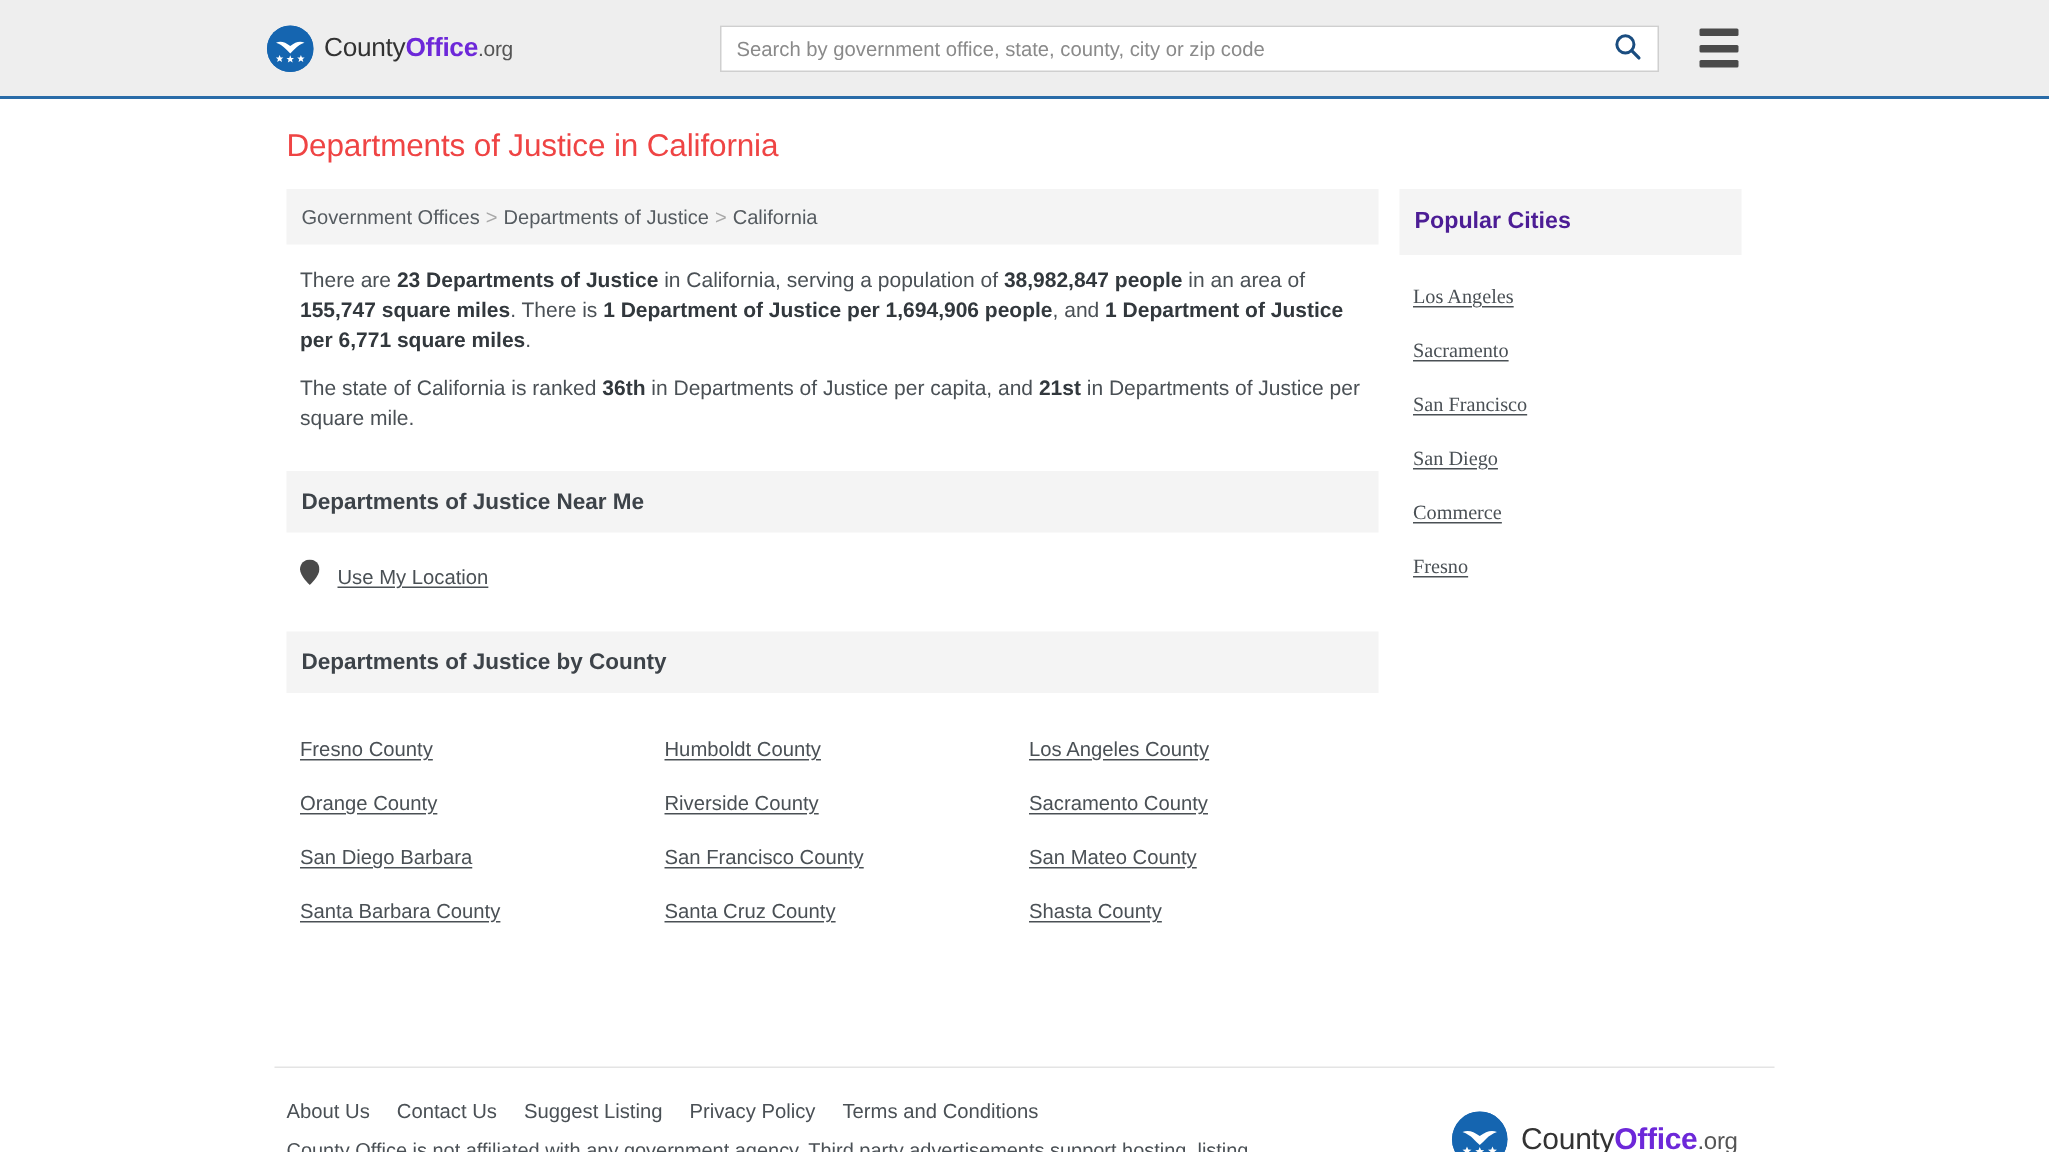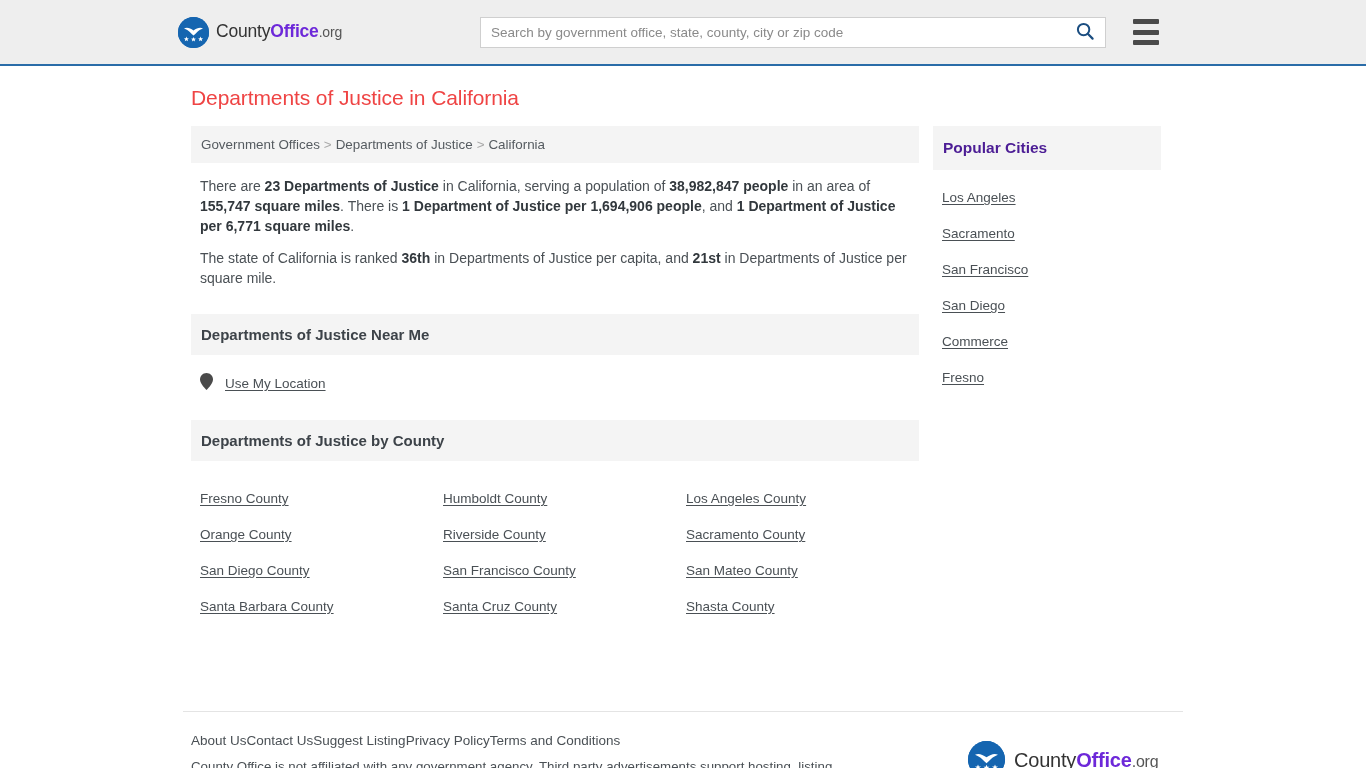--- a/index.html
+++ b/index.html
@@ -172,41 +172,42 @@
 
   .county-grid {
     display: grid;
     grid-template-columns: 243px 243px 1fr;
     row-gap: 0;
     padding: 20px 9px 0 9px;
   }
   .county-grid .link { line-height: 36px; }
 
   .side-links { padding: 10px 9px 0 9px; }
-  .side-links .link { display: block; line-height: 36px; }
+  .side-links .link { display: block; line-height: 36px; font-family: Liberation Serif, serif; }
 
   
   .footer {
     position: absolute;
     left: 0; right: 0;
     top: 645px;
     border-top: 1px solid #e4e4e4;
     height: 123px;
     overflow: hidden;
   }
   .footer-inner {
     width: 1000px;
     margin: 0 auto;
     padding-top: 21px;
     position: relative;
     display: flex;
   }
   .footer-left { width: 660px; margin-left: 8px; }
   .footer-links {
     display: flex;
+    gap: 18px;
     margin-bottom: 8px;
   }
   .footer-links a {
     color: #4a5055;
     font-size: 13.5px;
     text-decoration: none;
   }
   .footer-text {
     font-size: 13.3px;
     line-height: 22px;
@@ -306,21 +307,21 @@
 
       <div class="bar section-title">Departments of Justice by County</div>
 
       <div class="county-grid">
         <a class="link" href="#">Fresno County</a>
         <a class="link" href="#">Humboldt County</a>
         <a class="link" href="#">Los Angeles County</a>
         <a class="link" href="#">Orange County</a>
         <a class="link" href="#">Riverside County</a>
         <a class="link" href="#">Sacramento County</a>
-        <a class="link" href="#">San Diego County</a>
+        <a class="link" href="#">San Diego Barbara</a>
         <a class="link" href="#">San Francisco County</a>
         <a class="link" href="#">San Mateo County</a>
         <a class="link" href="#">Santa Barbara County</a>
         <a class="link" href="#">Santa Cruz County</a>
         <a class="link" href="#">Shasta County</a>
       </div>
 
     </div>
 
     <div class="col-side">

